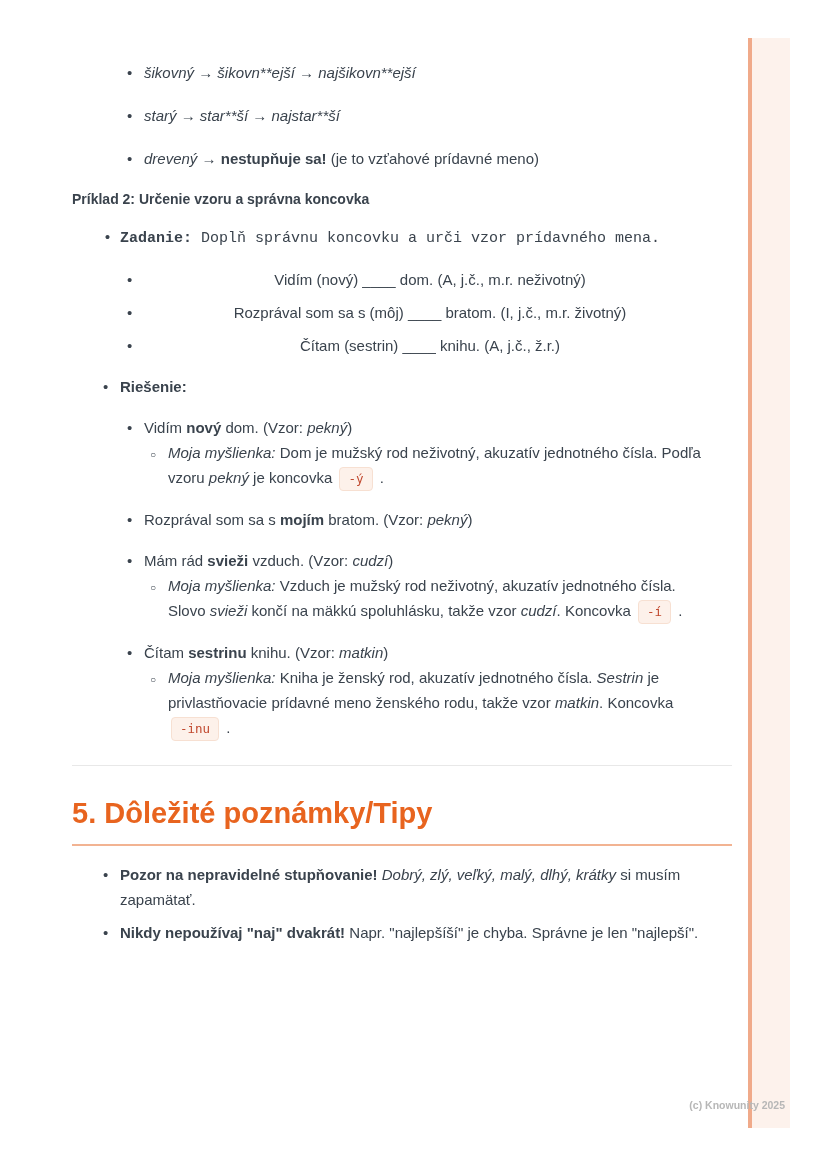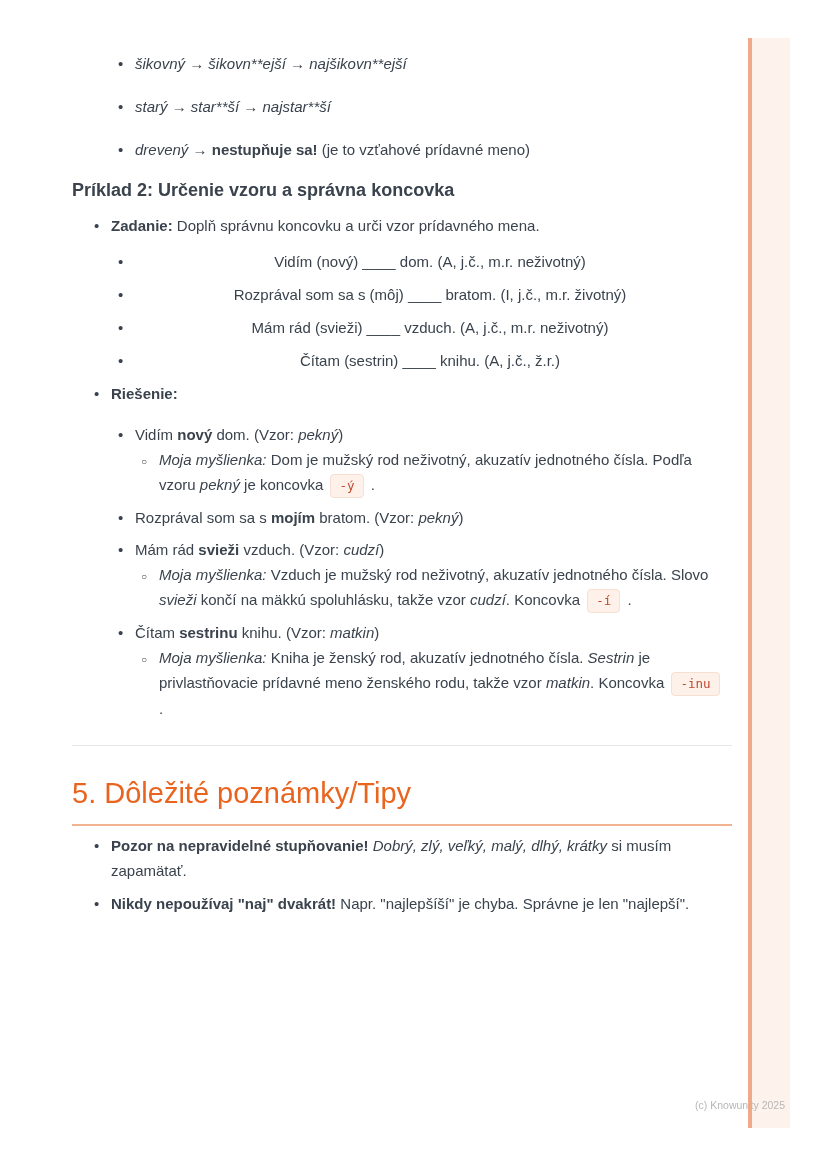--- a/index.html
+++ b/index.html
@@ -26,38 +26,38 @@
     color: var(--text);
   }
   .content {
     position: absolute;
     left: 72px;
     top: 44px;
     width: 660px;
     font-size: 15px;
     line-height: 25px;
   }
-  ul.list { list-style: none; margin: 7px; padding: 0; }
+  ul.list { list-style: none; margin: 16px; padding: 0; }
   li { position: relative; }
   .li-1 { padding-left: 32px; }
   .li-1::before { content: "•"; position: absolute; left: 15px; top: 0; font-size: 15px; }
   .li-2 { padding-left: 56px; }
   .li-2::before { content: "•"; position: absolute; left: 39px; top: 0; font-size: 15px; }
   .li-3 { padding-left: 80px; }
   .li-3::before { content: "○"; position: absolute; left: 62px; top: 2px; font-size: 10px; }
 
   .top-list > li { margin-bottom: 18px; }
 
   .h4 {
-    font-size: 18px;
+    font-size: 14px;
     line-height: 21px;
     font-weight: bold;
     margin: 8px 0 12px 0;
   }
-  .label-list > li { margin-bottom: 11px; }
+  .label-list > li { margin-bottom: 11px; font-family: Liberation Mono, monospace; }
   .task-list > li { margin-bottom: 8px; }
   .task-list { margin-bottom: 7px; text-align: center; }
   .riesenie-list > li { margin: 8px 0 16px 0; }
   .solution-group { margin-bottom: 15px; }
 
   .run-b { font-weight: bold; }
   .run-i { font-style: italic; }
   .run-chip {
     display: inline-block;
     background: var(--chip-bg);
@@ -73,21 +73,21 @@
 
   .divider {
     border: none;
     border-top: 1px solid var(--divider);
     margin: 24px 0 0 0;
   }
   .h2 {
     color: var(--accent);
     font-size: 29px;
     line-height: 34px;
-    font-weight: normal;
+    font-weight: bold;
     margin: 30px 0 0 0;
     padding-bottom: 14px;
     border-bottom: 2px solid var(--accent-underline);
   }
   .tips-list { margin-top: 30px; }
   .tips-list > li { margin-bottom: 8px; }
 
   .stripe {
     position: absolute;
     left: 748px;
@@ -98,20 +98,21 @@
     border-left: 4px solid var(--stripe-line);
   }
   .footer {
     position: absolute;
     top: 1098px;
     right: 43px;
     font-size: 10.5px;
     line-height: 14px;
     color: var(--footer-text);
     z-index: 2;
+    font-weight: bold;
   }
 </style>
 </head>
 <body>
 
 <div class="content">
 
   <ul class="list top-list">
     <li class="li-2"><span class="run run-i">šikovný → šikovn**ejší → najšikovn**ejší</span></li>
     <li class="li-2"><span class="run run-i">starý → star**ší → najstar**ší</span></li>
@@ -120,21 +121,20 @@
 
   <h4 class="h4">Príklad 2: Určenie vzoru a správna koncovka</h4>
 
   <ul class="list label-list">
     <li class="li-1"><span class="run run-b">Zadanie:</span><span class="run"> Doplň správnu koncovku a urči vzor prídavného mena.</span></li>
   </ul>
 
   <ul class="list task-list">
     <li class="li-2">Vidím (nový) ____ dom. (A, j.č., m.r. neživotný)</li>
     <li class="li-2">Rozprával som sa s (môj) ____ bratom. (I, j.č., m.r. životný)</li>
-    <li class="li-2">Mám rád (svieži) ____ vzduch. (A, j.č., m.r. neživotný)</li>
     <li class="li-2">Čítam (sestrin) ____ knihu. (A, j.č., ž.r.)</li>
   </ul>
 
   <ul class="list riesenie-list">
     <li class="li-1"><span class="run run-b">Riešenie:</span></li>
   </ul>
 
   <div class="solutions">
     <ul class="list solution-group">
       <li class="li-2"><span class="run">Vidím </span><span class="run run-b">nový</span><span class="run"> dom. (Vzor: </span><span class="run run-i">pekný</span><span class="run">)</span></li>

